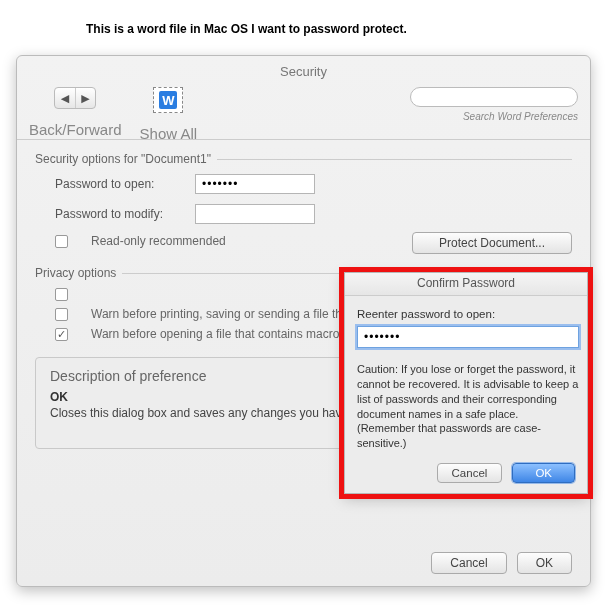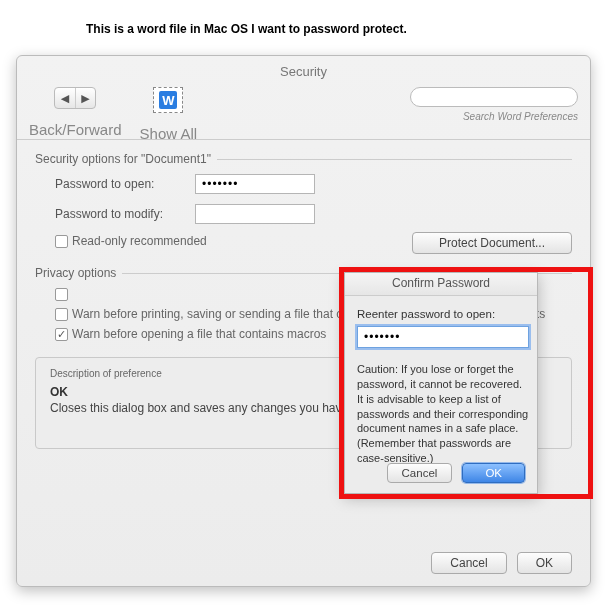--- a/index.html
+++ b/index.html
@@ -87,41 +87,41 @@
       gap:6px; margin-bottom:8px;
     }
     .section-head .rule{flex:1;height:1px;background:#ccc;}
     .row { display:flex; align-items:center; margin: 4px 0 10px 20px; gap: 12px; }
     .row label { width: 128px; color:#555; }
     .textfield {
       width: 120px; height: 20px; border:1px solid #b5b5b5;
       background:#fff; padding: 2px 6px; font-size:12px;
       letter-spacing: 1px;
     }
-    .check-row { display:flex; align-items:center; margin: 6px 0 6px 20px; gap:4px; color:#666;}
+    .check-row { display:flex; align-items:center; margin: 6px 0 6px 20px; gap:23px; color:#666;}
     .checkbox {
       width:13px;height:13px;border:1px solid #999;border-radius:2px;
       background:#fff; display:inline-flex;align-items:center;justify-content:center;
     }
     .checkbox.checked::after{content:"✓";font-size:11px;color:#555;line-height:1;}
     .protect-btn {
       position:absolute; right: 18px; top: 92px;
       width: 160px; height:22px;
       border:1px solid #aaa; border-radius:4px;
       background:linear-gradient(#fdfdfd,#e4e4e4);
       font-size:12px;color:#444;
     }
     .desc-box {
       margin: 16px 0 0 0;
       border:1px solid #c9c9c9; border-radius:4px;
       background:#ededed;
       padding: 10px 14px 34px 14px;
       height: 92px;
     }
-    .desc-title { color:#666; font-size:10px; margin-bottom:6px; }
+    .desc-title { color:#666; font-size:14px; margin-bottom:6px; }
     .desc-ok { font-weight:bold; font-size:12px; color:#333; }
     .desc-body { font-size:12px; color:#444; margin-top:2px; }
     .footer {
       position:absolute; bottom: 12px; right: 18px;
       display:flex; gap:10px;
     }
     .btn {
       height: 22px; padding: 0 18px;
       border:1px solid #aaa; border-radius:4px;
       background:linear-gradient(#fdfdfd,#e4e4e4);
@@ -136,21 +136,21 @@
       position:absolute;
       left: 339px; top: 267px;
       width: 254px; height: 232px;
       border: 5px solid #e11;
       z-index: 20;
       pointer-events: none;
     }
     .dialog {
       position:absolute;
       left: 344px; top: 272px;
-      width: 194px; height: 222px;
+      width: 244px; height: 222px;
       background:#ececec;
       border:1px solid #b8b8b8;
       z-index: 15;
       box-shadow: 0 4px 14px rgba(0,0,0,0.25);
     }
     .dlg-title {
       text-align:center; font-size:12px; color:#555;
       border-bottom:1px solid #ccc;
       padding: 3px 0 5px 0;
       background:linear-gradient(#f5f5f5,#e6e6e6);

